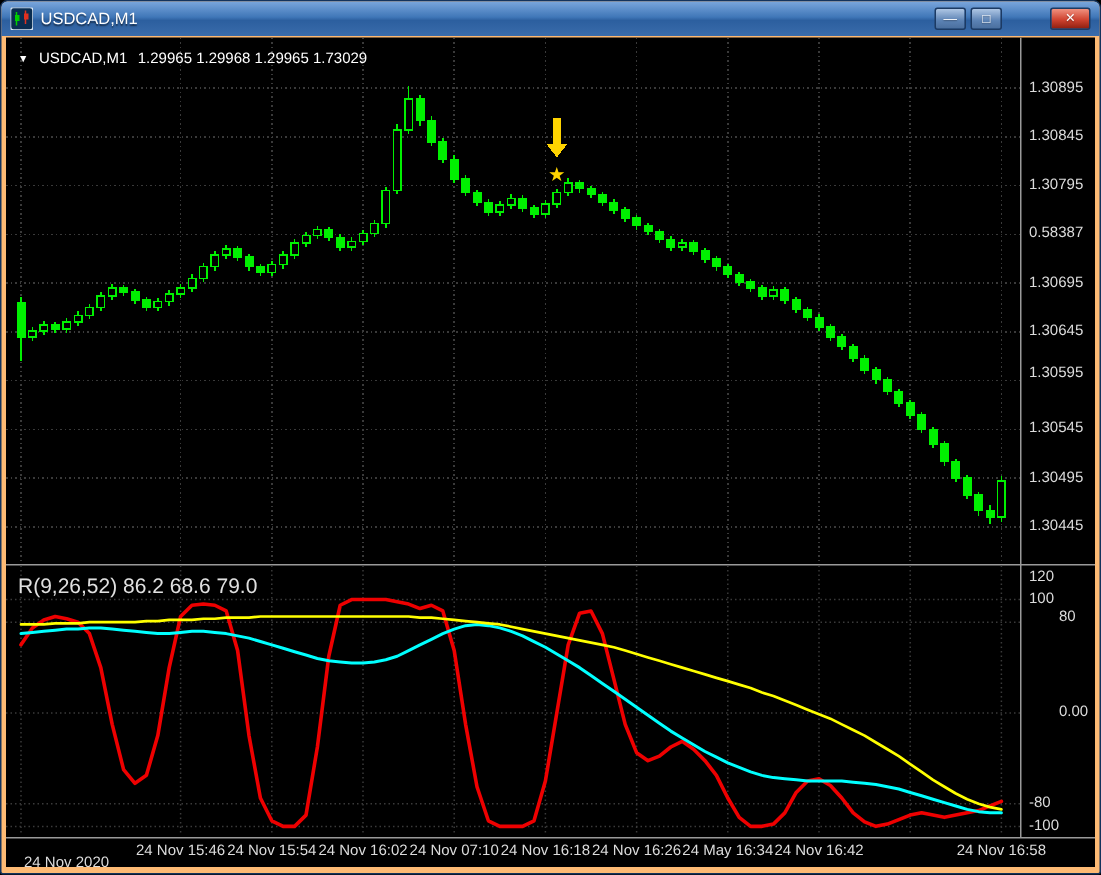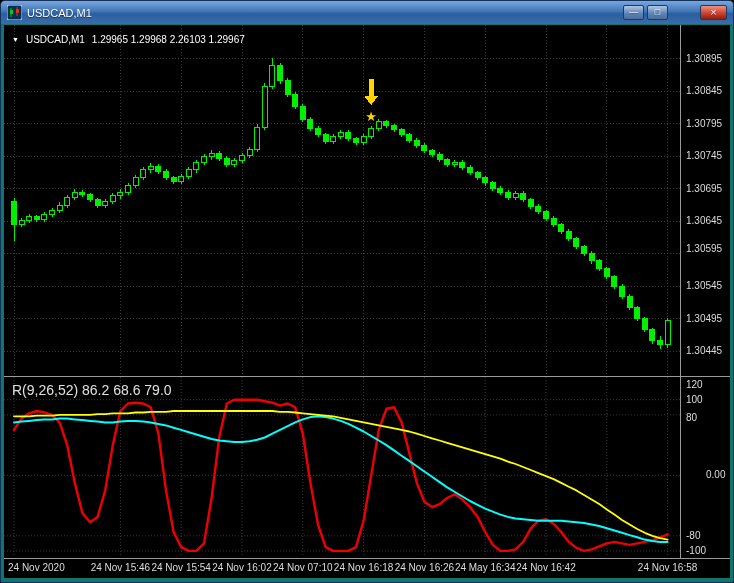--- a/index.html
+++ b/index.html
@@ -1,18 +1,18 @@
 <!DOCTYPE html>
 <html><head>
 <meta charset="utf-8">
 <style>
   html,body{margin:0;padding:0;}
   body{width:734px;height:583px;background:#000;font-family:"Liberation Sans",sans-serif;}
   .window{width:734px;height:583px;box-sizing:border-box;position:relative;
-          background:#0f766e;border:1px solid #14335c;border-radius:5px 5px 2px 2px;}
+          background:#fdba74;border:1px solid #14335c;border-radius:5px 5px 2px 2px;}
   .titlebar{height:23px;display:flex;align-items:center;padding:0 6px;
             background:linear-gradient(180deg,#7aa6dc 0%,#4077b8 45%,#2c5f9f 55%,#3a6cab 100%);
             border-radius:4px 4px 0 0;}
   .win-icon{width:15px;height:15px;display:inline-block;}
   .win-title{color:#fff;font-size:11px;margin-left:5px;text-shadow:0 1px 1px rgba(0,0,0,.55);}
   .spacer{flex:1;}
   .win-btn{width:21px;height:15px;box-sizing:border-box;border:1px solid #1c3a63;border-radius:2px;
            background:linear-gradient(#aec6e4,#5b82b4 60%,#4a6f9e);color:#fff;font-size:9px;
            line-height:13px;text-align:center;margin-left:3px;cursor:default;
            text-shadow:0 1px 1px rgba(0,0,0,.4);}
@@ -254,21 +254,21 @@
         <line x1="663.6" y1="292.50000000000483" x2="663.6" y2="323.05000000000376" stroke="#00F000" stroke-width="1"></line>
         <rect x="661.1" y="295.7499999999973" width="5" height="24.049999999999443" fill="#000000" stroke="#00F000" stroke-width="1"></rect>
         <rect x="364.7" y="53.94999999999411" width="5" height="16.99999999999786" fill="#FFD400"></rect>
         <polygon points="360.2,70.94999999999197 374.2,70.94999999999197 367.2,79.94999999999197" fill="#FFD400"></polygon>
         <text x="367.2" y="95.6499999999968" fill="#FFD400" font-size="13" text-anchor="middle">★</text>
       </svg>
 
     <div class="ohlc-header">
       <span class="dd-arrow">▼</span>
       <span>USDCAD,M1</span>
-      <span>1.29965 1.29968 2.26103 1.29967</span>
+      <span>1.29965 1.29968 1.29965 1.73029</span>
     </div>
 
     <div class="pane-sep"></div>
 
     <svg id="ind-svg" width="676" height="180">
         <line x1="10" y1="0" x2="10" y2="180" class="grid"></line>
         <line x1="116.39999999999999" y1="0" x2="116.39999999999999" y2="180" class="grid"></line>
         <line x1="177.2" y1="0" x2="177.2" y2="180" class="grid"></line>
         <line x1="238" y1="0" x2="238" y2="180" class="grid"></line>
         <line x1="298.8" y1="0" x2="298.8" y2="180" class="grid"></line>
@@ -290,38 +290,38 @@
 
     <div class="ind-header">R(9,26,52) 86.2 68.6 79.0</div>
 
     <div class="v-axis-line"></div>
     <div class="h-axis-line"></div>
 
     <div id="price-axis-main">
         <div class="axis-label" style="top: 27.8px;">1.30895</div>
         <div class="axis-label" style="top: 60.3px;">1.30845</div>
         <div class="axis-label" style="top: 92.8px;">1.30795</div>
-        <div class="axis-label" style="top: 125.3px;">1.30745</div>
+        <div class="axis-label" style="top: 125.3px;">0.58387</div>
         <div class="axis-label" style="top: 157.8px;">1.30695</div>
         <div class="axis-label" style="top: 190.3px;">1.30645</div>
         <div class="axis-label" style="top: 218px; text-align: center;">1.30595</div>
         <div class="axis-label" style="top: 255.3px;">1.30545</div>
         <div class="axis-label" style="top: 287.8px;">1.30495</div>
         <div class="axis-label" style="top: 320.3px;">1.30445</div>
       </div>
     <div id="price-axis-ind">
         <div class="axis-label" style="top: 1.56303px;">120</div>
         <div class="axis-label" style="top: 16.6891px;">100</div>
-        <div class="axis-label" style="top: 35px;">80</div>
+        <div class="axis-label" style="top: 29px; margin-left: 20px;">80</div>
         <div class="axis-label" style="top: 92.3193px; padding-left: 20px;">0.00</div>
         <div class="axis-label" style="top: 152.824px; text-align: right;">-80</div>
         <div class="axis-label" style="top: 167.95px;">-100</div>
       </div>
     <div id="time-axis">
-        <div class="time-label" style="left: 4px;">24 Nov 2020</div>
+        <div class="time-label" style="left: 12px; margin-top: 8px;">24 Nov 2020</div>
         <div class="time-label" style="left: 116.4px; transform: translateX(-50%);">24 Nov 15:46</div>
         <div class="time-label" style="left: 177.2px; transform: translateX(-50%);">24 Nov 15:54</div>
         <div class="time-label" style="left: 238px; transform: translateX(-50%);">24 Nov 16:02</div>
         <div class="time-label" style="left: 298.8px; transform: translateX(-50%);">24 Nov 07:10</div>
         <div class="time-label" style="left: 359.6px; transform: translateX(-50%);">24 Nov 16:18</div>
         <div class="time-label" style="left: 420.4px; transform: translateX(-50%);">24 Nov 16:26</div>
         <div class="time-label" style="left: 481.2px; transform: translateX(-50%);">24 May 16:34</div>
         <div class="time-label" style="left: 542px; transform: translateX(-50%);">24 Nov 16:42</div>
         <div class="time-label" style="left: 602.8px; transform: translateX(-50%); margin-top: 29px;">24 Nov 16:50</div>
         <div class="time-label" style="left: 663.6px; transform: translateX(-50%);">24 Nov 16:58</div>

